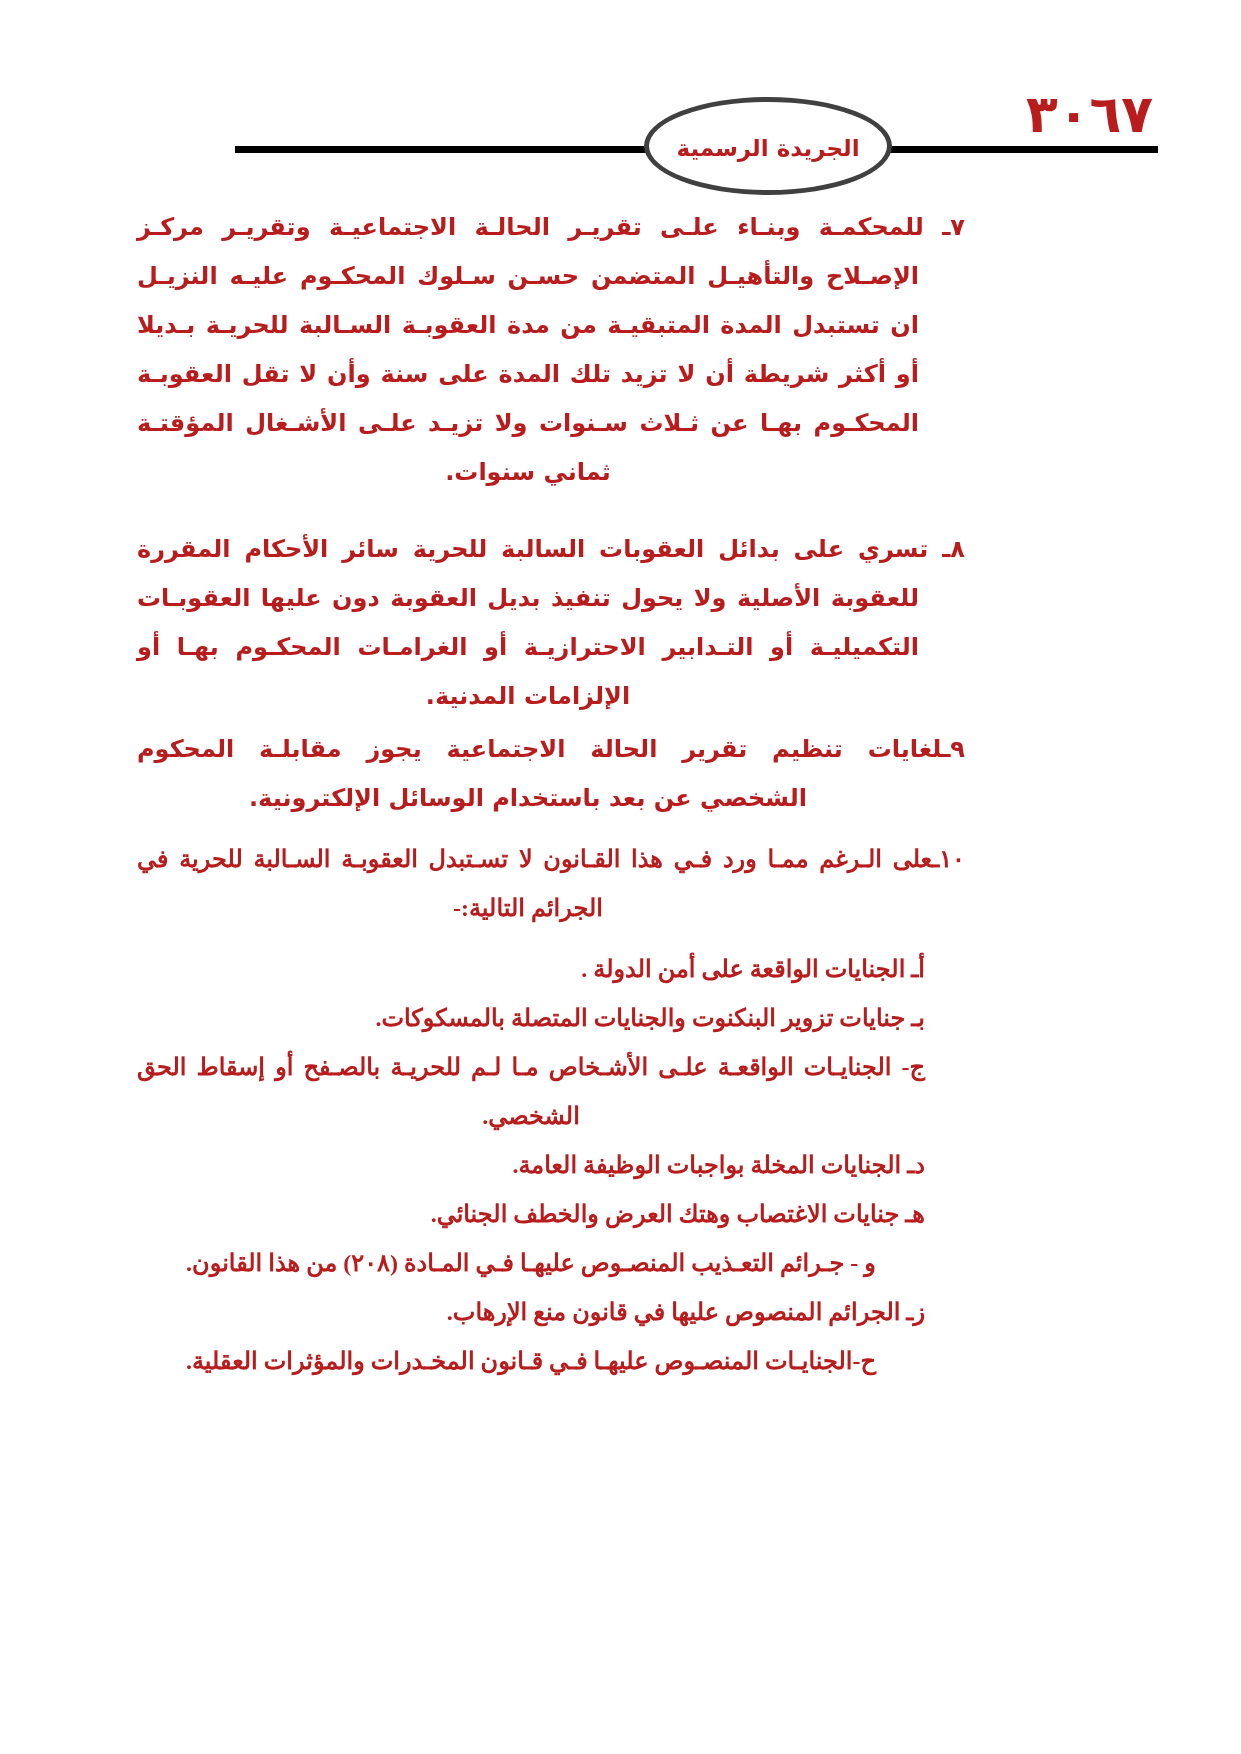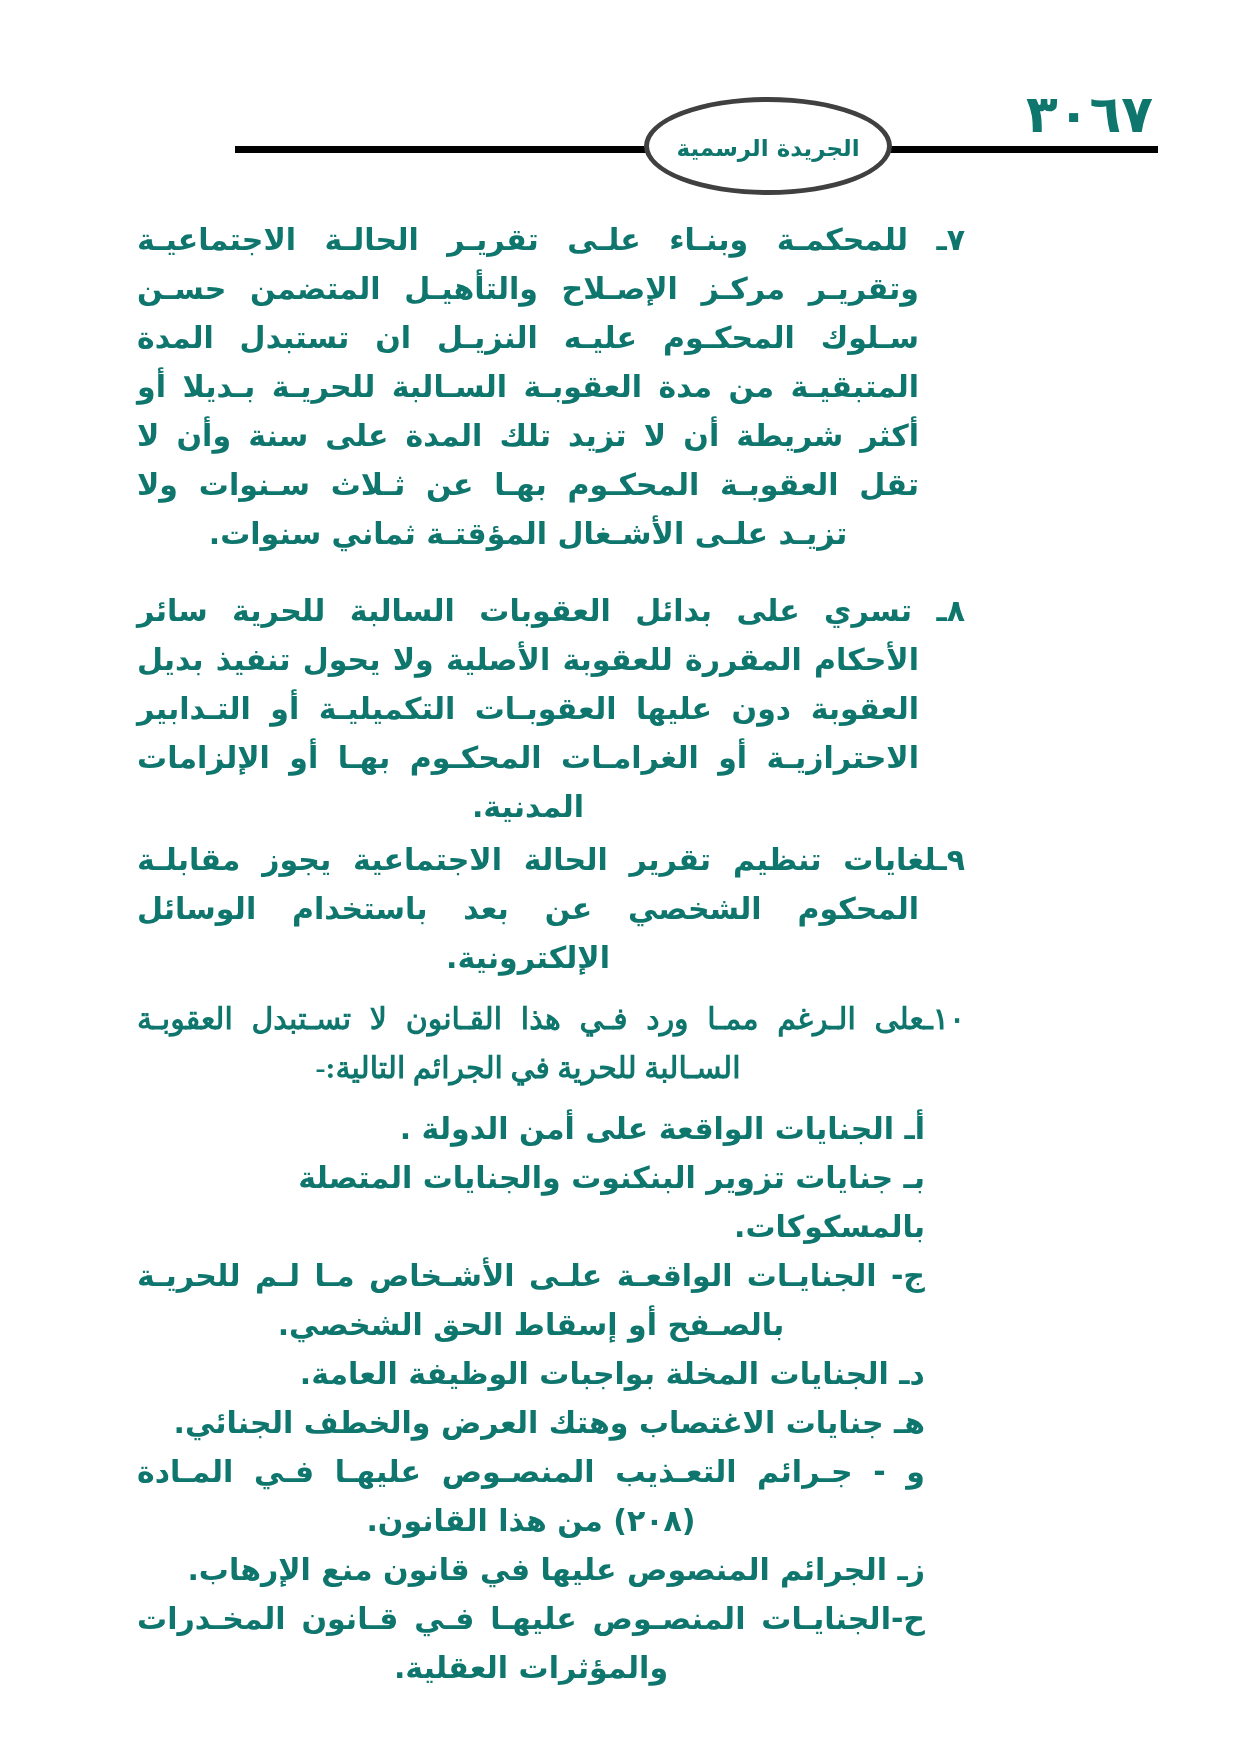--- a/index.html
+++ b/index.html
@@ -1,21 +1,21 @@
 <!DOCTYPE html>
 <html lang="ar" dir="rtl"><head>
 <meta charset="utf-8">
 <style>
   html, body { margin: 0; padding: 0; background: #ffffff; }
   .page {
     position: relative;
     width: 1106px;
     height: 1754px;
     background: #ffffff;
-    color: #0f766e;
+    color: #b91c1c;
     font-family: "DejaVu Sans", sans-serif;
     font-weight: bold;
     direction: rtl;
     overflow: hidden;
   }
 
   
   .page-number {
     position: absolute;
     top: 86px;
@@ -53,39 +53,39 @@
     font-size: 23px;
     transform: translateY(2px);
   }
 
   
   .doc-body {
     position: absolute;
     top: 203px;
     right: 276px;
     width: 828px;
-    font-size: 30px;
+    font-size: 24px;
     line-height: 49px;
     text-align: justify;
     text-align-last: center;
-    margin-top: 12px;
   }
   .para {
     margin: 0;
     padding-right: 46px;   
     text-indent: -46px;    
   }
   .para-7  { margin-bottom: 28px; }
   .para-8  { margin-bottom: 4px; }
   .para-9  { margin-bottom: 12px; }
   .para-10 { margin-bottom: 12px; font-family: Liberation Serif, serif; }
 
   .clauses {
     margin-right: 40px;    
     width: 788px;
+    font-family: Liberation Serif, serif;
   }
   .clause { margin: 0; }
   .clause.single {
     text-align: right;
     text-align-last: right;
   }
   .clause.multi {
     text-align: justify;
     text-align-last: center;
   }

